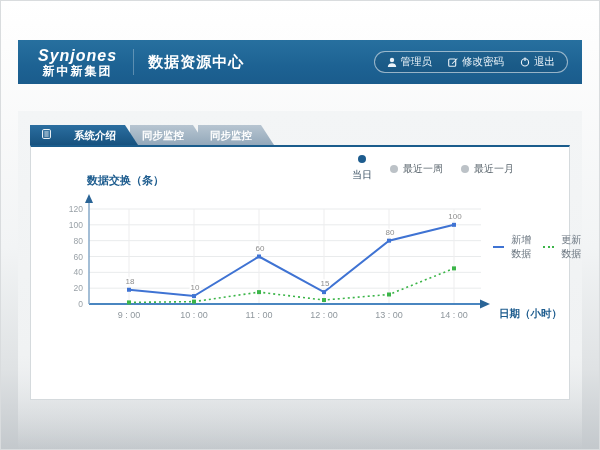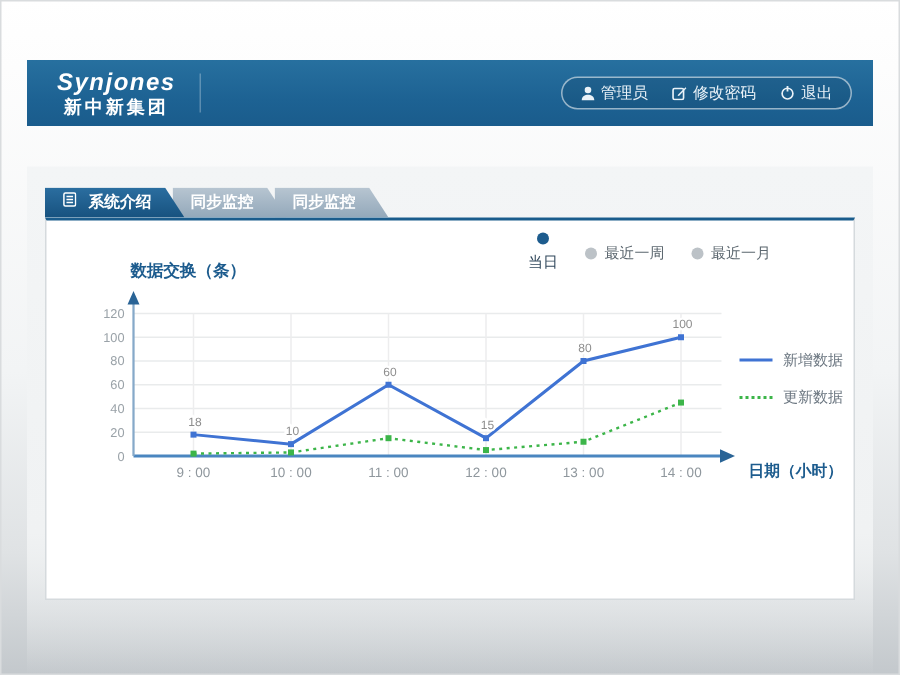--- a/index.html
+++ b/index.html
@@ -47,60 +47,61 @@
 
   
   .content { position:absolute; left:0; right:0; top:71px; bottom:0;
     background:linear-gradient(180deg,#f3f5f6 0%,#f0f2f3 72%,rgba(240,242,243,0) 100%); }
   .tabs { display:flex; margin:14px 0 0 12px; height:20px; }
   .tab {
     height:20px; line-height:20px; font-size:10.5px; font-weight:bold; color:#fff;
     padding:0 22px 0 12px; margin-right:-8px; cursor:pointer;
     clip-path:polygon(0 0, calc(100% - 13px) 0, 100% 100%, 0 100%);
     background:linear-gradient(180deg,#b7c5d1,#93a8ba);
-    display:flex; align-items:center; gap:8px;
+    display:flex; align-items:center; gap:23px;
   }
   .tab.active { background:linear-gradient(180deg,#2b6ea0,#17527f); z-index:2; position:relative; }
 
   .panel {
     position:relative; margin:0 12px; height:255px;
     background:#fff; border:1px solid #d5dadd; border-top:2px solid #1a5c8c;
   }
 
   
   .filters { position:absolute; top:8px; right:55px; display:flex; gap:18px; }
   .filter { display:flex; align-items:center; gap:5px; font-size:10px; color:#5d6870; cursor:pointer; }
   .dot { width:8px; height:8px; border-radius:50%; background:#bcc2c7; }
   .filter.sel .dot { background:#1d5c8e; }
   .filter.sel { color:#31485c;flex-direction:column; }
 
   .chart-title { position:absolute; top:26px; left:28px; font-size:11px; font-weight:bold; color:#1d5c8e;margin-left:28px; }
   .chart-svg { position:absolute; top:44px; left:18px; }
   .xaxis-label { position:absolute; left:468px; top:160px; font-size:10.5px; font-weight:bold; color:#1d5c8e; }
 
-  .series-legend { position:absolute; left:462px; top:86px; display:flex; flex-direction:column; gap:11px; }
+  .series-legend { position:absolute; left:462px; top:86px; display:flex; flex-direction:row; gap:11px; }
   .series-item { display:flex; align-items:center; gap:7px; font-size:10px; color:#6b7680; }
   .swatch { width:22px; height:0; border-top:2px solid #3f73d3; }
 
   .note { position:absolute; left:30px; top:212px; font-size:8.5px; color:#8a9299; white-space:nowrap; }
   .note .pre { color:#e0392e; font-weight:bold; }
 
   text { font-family:"Liberation Sans", sans-serif; }
 </style>
 </head>
 <body>
 
 <div class="site">
 
   <div class="header">
     <div class="logo">
       <div class="en">Synjones</div>
       <div class="cn">新中新集团</div>
     </div>
     <div class="hdr-divider"></div>
+    <div class="hdr-title">数据资源中心</div>
 
     <div class="user-pill">
       <div class="user-item">
         <span>
           <svg width="10" height="10" viewBox="0 0 10 10">
               <circle cx="5" cy="3" r="2.2" fill="#eaf2f8"></circle>
               <path d="M0.8 10 C0.8 7.2 3 6.2 5 6.2 C7 6.2 9.2 7.2 9.2 10 Z" fill="#eaf2f8"></path>
             </svg>
         </span>
         <span>管理员</span>

